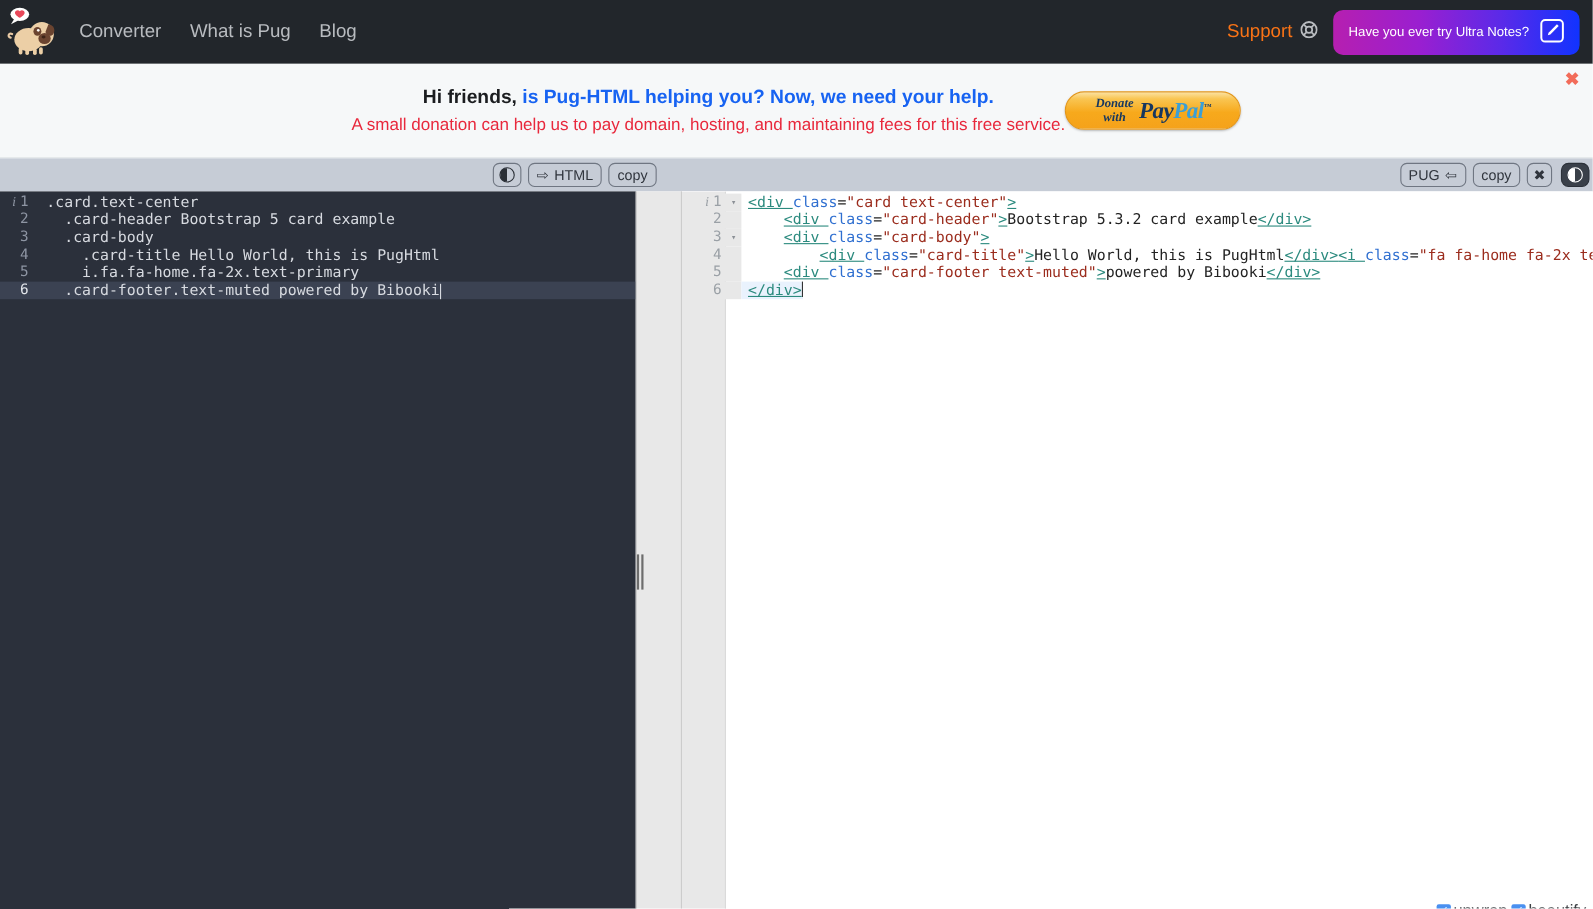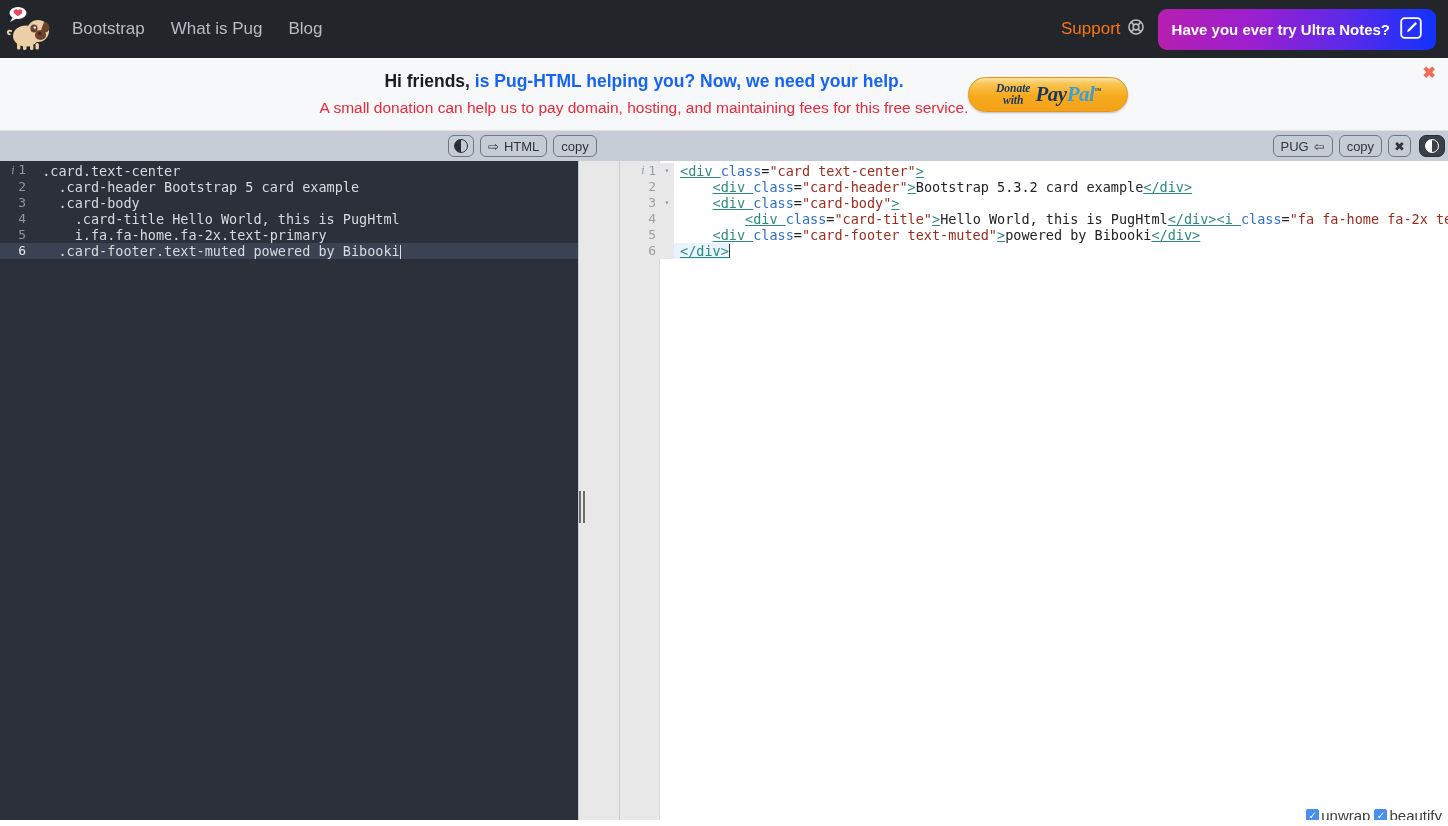--- a/index.html
+++ b/index.html
@@ -46,36 +46,36 @@
     font-size: 17px;
     display: flex;
     align-items: center;
     gap: 7px;
     cursor: pointer;
     white-space: nowrap;
   }
   .ultra-btn {
     background: linear-gradient(90deg, #b61fb0 0%, #9a1fd0 35%, #5b2ae8 68%, #1133ff 100%);
     color: #ffffff;
-    font-size: 15px;
-    font-weight: bold;
+    font-size: 12px;
+    font-weight: normal;
     border-radius: 9px;
     padding: 8px 14px;
     display: flex;
     align-items: center;
     gap: 10px;
     cursor: pointer;
     white-space: nowrap;
     border: none;
     font-family: "Liberation Sans", sans-serif;
   }
 
   
   .banner {
-    height: 73px;
+    height: 86px;
     background: #f6f8f9;
     border-bottom: 1px solid #dfe3e6;
     display: flex;
     align-items: center;
     justify-content: center;
     position: relative;
   }
   .banner-text { text-align: center; line-height: 1.55; }
   .banner-line1 { font-size: 17.5px; font-weight: bold; color: #1b1d20; }
   .banner-line1 .blue { color: #1763f2; }
@@ -349,21 +349,21 @@
 
       <ellipse cx="30" cy="24.5" rx="3.6" ry="3.9" fill="#6b4430"></ellipse>
       <circle cx="30.8" cy="23.6" r="1.2" fill="#ffffff"></circle>
 
       <ellipse cx="36.5" cy="31" rx="5.6" ry="5" fill="#6b4430"></ellipse>
       <ellipse cx="35.6" cy="29.6" rx="1.8" ry="1.3" fill="#3d2418"></ellipse>
     </svg>
   </div>
 
   <div class="nav-links">
-    <a class="nav-link">Bootstrap</a>
+    <a class="nav-link">Converter</a>
     <a class="nav-link">What is Pug</a>
     <a class="nav-link">Blog</a>
   </div>
 
   <div class="nav-right">
     <div class="support-link">
       <span>Support</span>
       <span>
         <svg width="16" height="16" viewBox="0 0 16 16" aria-hidden="true">
           <circle cx="8" cy="8" r="7" fill="none" stroke="#b9bcc0" stroke-width="1.6"></circle>

